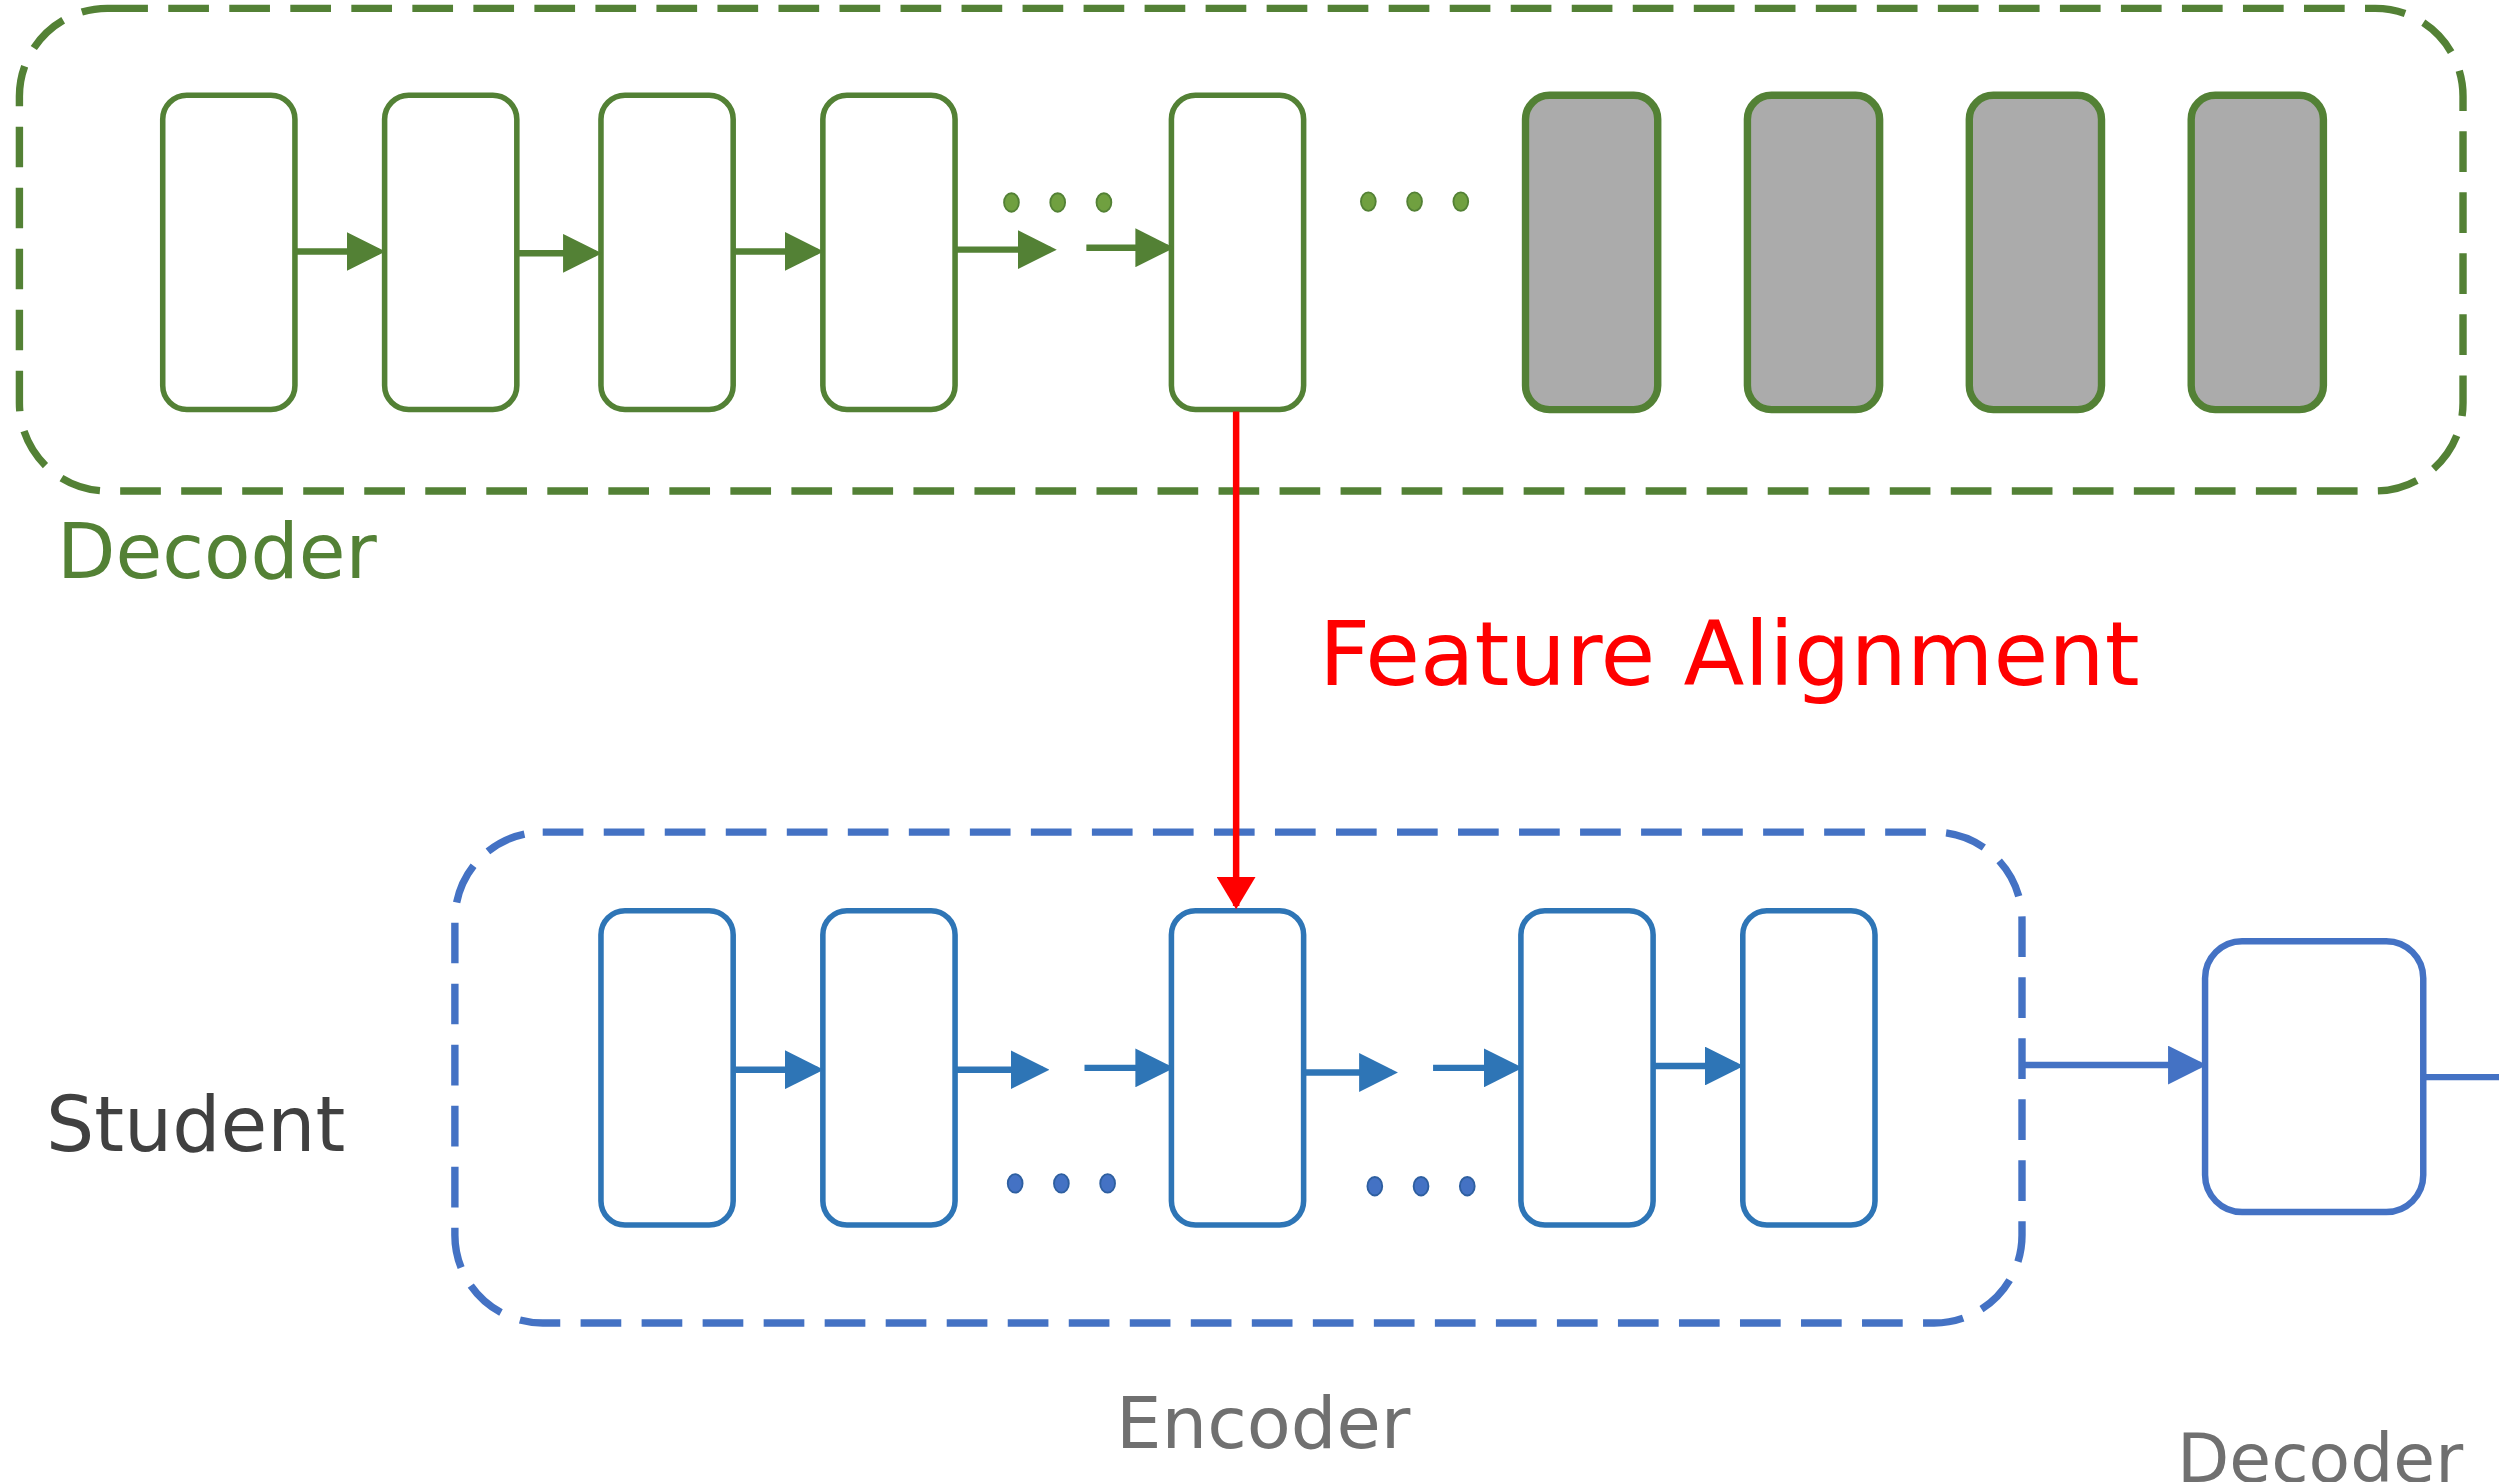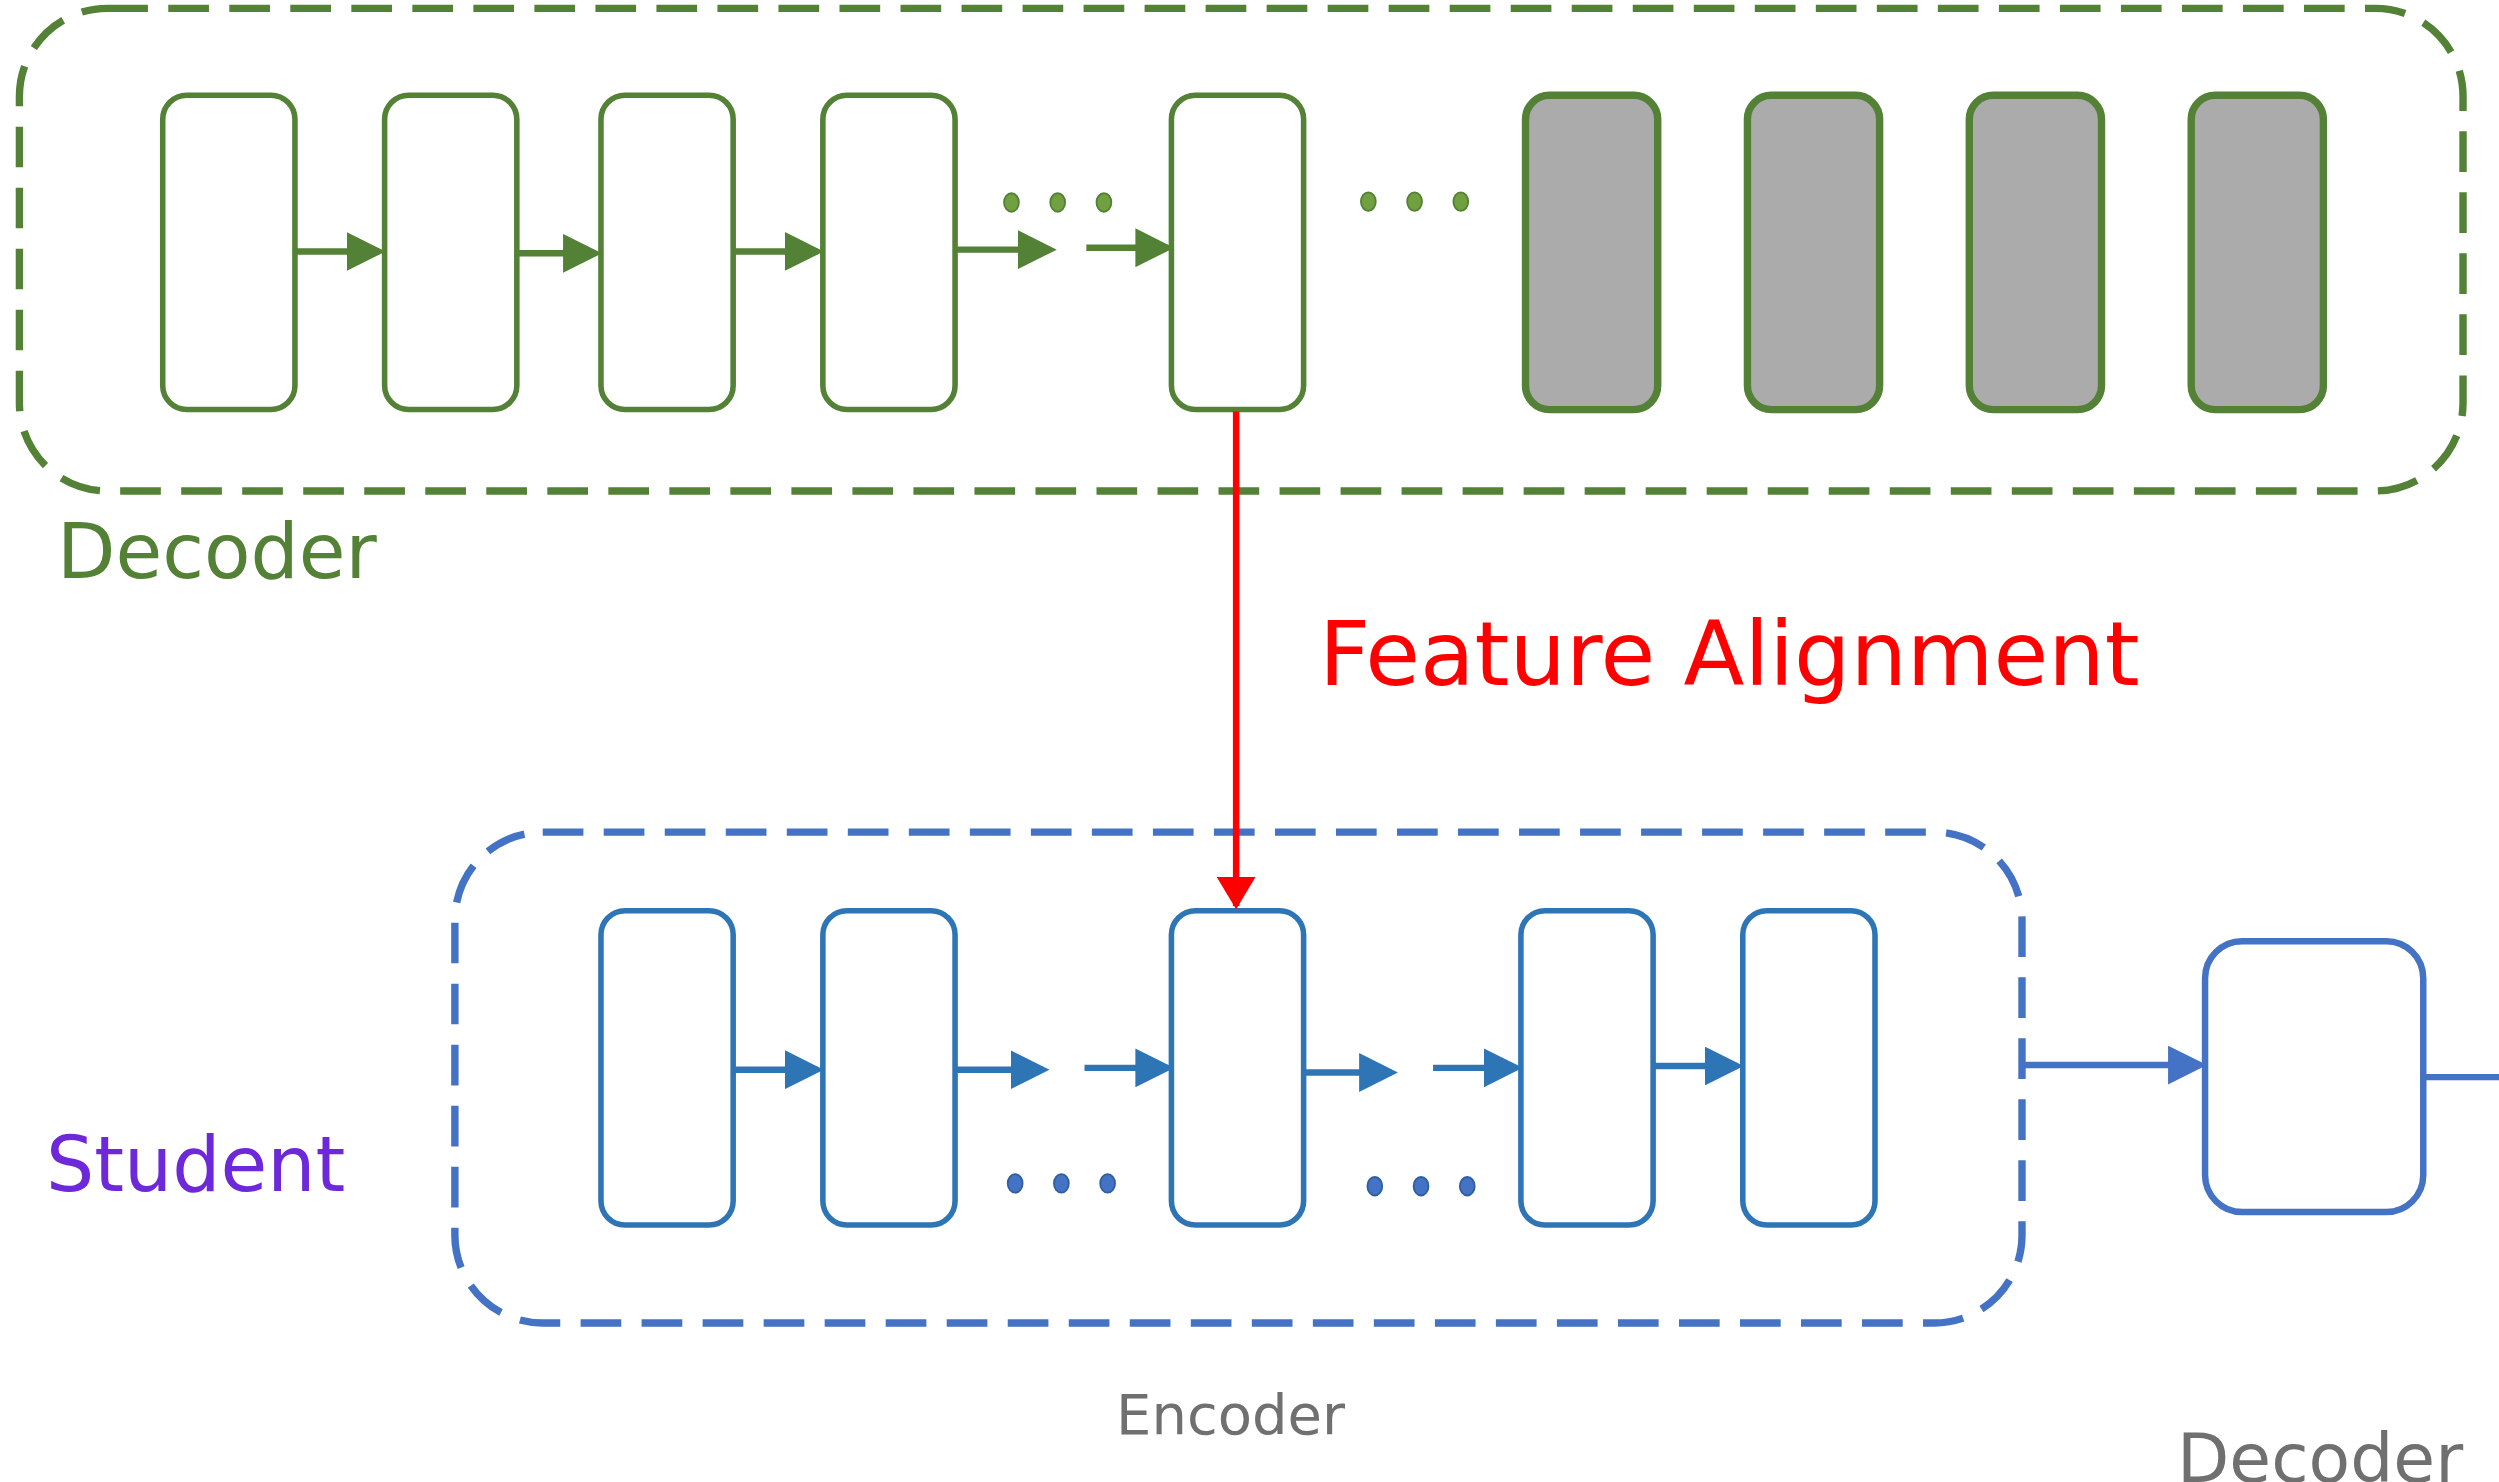--- a/index.html
+++ b/index.html
@@ -2,21 +2,21 @@
 <html style="font-size:15px"><head>
 <meta charset="utf-8">
 <style>
   html, body { margin: 0; padding: 0; background: #ffffff; }
   body { width: 2500px; height: 1483px; overflow: hidden; position: relative; font-family: "DejaVu Sans", sans-serif; }
   svg { position: absolute; left: 0; top: 0; }
   .lbl { position: absolute; white-space: nowrap; line-height: 1; }
   .teacher-lbl { left: 57px; top: 514px; font-size: 76px; }
   .student-lbl { left: 46px; top: 1087px; font-size: 76px; }
   .fa-lbl { left: 1294px; top: 610px; font-size: 89px; margin-left: 25px; }
-  .enc-lbl { left: 1116px; top: 1387px; font-size: 56px; }
+  .enc-lbl { left: 1116px; top: 1387px; font-size: 72px; }
   .dec-lbl { left: 2177px; top: 1425px; font-size: 68px; }
 </style>
 </head>
 <body>
 
 <svg id="diagram" width="2500" height="1483" viewBox="0 0 2704 1604" xmlns="http://www.w3.org/2000/svg">
   <defs>
     <marker id="arrow-green" markerWidth="6" markerHeight="6" refX="5" refY="3" orient="auto" markerUnits="strokeWidth">
       <path d="M0,0 L6,3 L0,6 z" fill="#538135"></path>
     </marker>
@@ -91,17 +91,17 @@
   </g>
 
   <rect x="2385" y="1018" width="236" height="293" rx="40" ry="40" fill="#ffffff" stroke="#4472c4" stroke-width="7"></rect>
   <line x1="2190" y1="1152" x2="2380" y2="1152" stroke="#4472c4" stroke-width="7" marker-end="url(#arrow-blue2)"></line>
   <line x1="2621" y1="1165" x2="2704" y2="1165" stroke="#4472c4" stroke-width="7"></line>
 
   <line x1="1337" y1="445" x2="1337" y2="980" stroke="#ff0000" stroke-width="7" marker-end="url(#arrow-red)"></line>
 </svg>
 
 <div class="lbl teacher-lbl" style="color: rgb(83, 129, 53);">Decoder</div>
-<div class="lbl student-lbl" style="color: #6d28d9; margin-top: 40px;">Student</div>
+<div class="lbl student-lbl" style="color: #404040;">Student</div>
 <div class="lbl fa-lbl" style="color: rgb(255, 0, 0);">Feature Alignment</div>
 <div class="lbl enc-lbl" style="color: rgb(112, 112, 112);">Encoder</div>
 <div class="lbl dec-lbl" style="color: rgb(112, 112, 112);">Decoder</div>
 
 
 </body></html>

